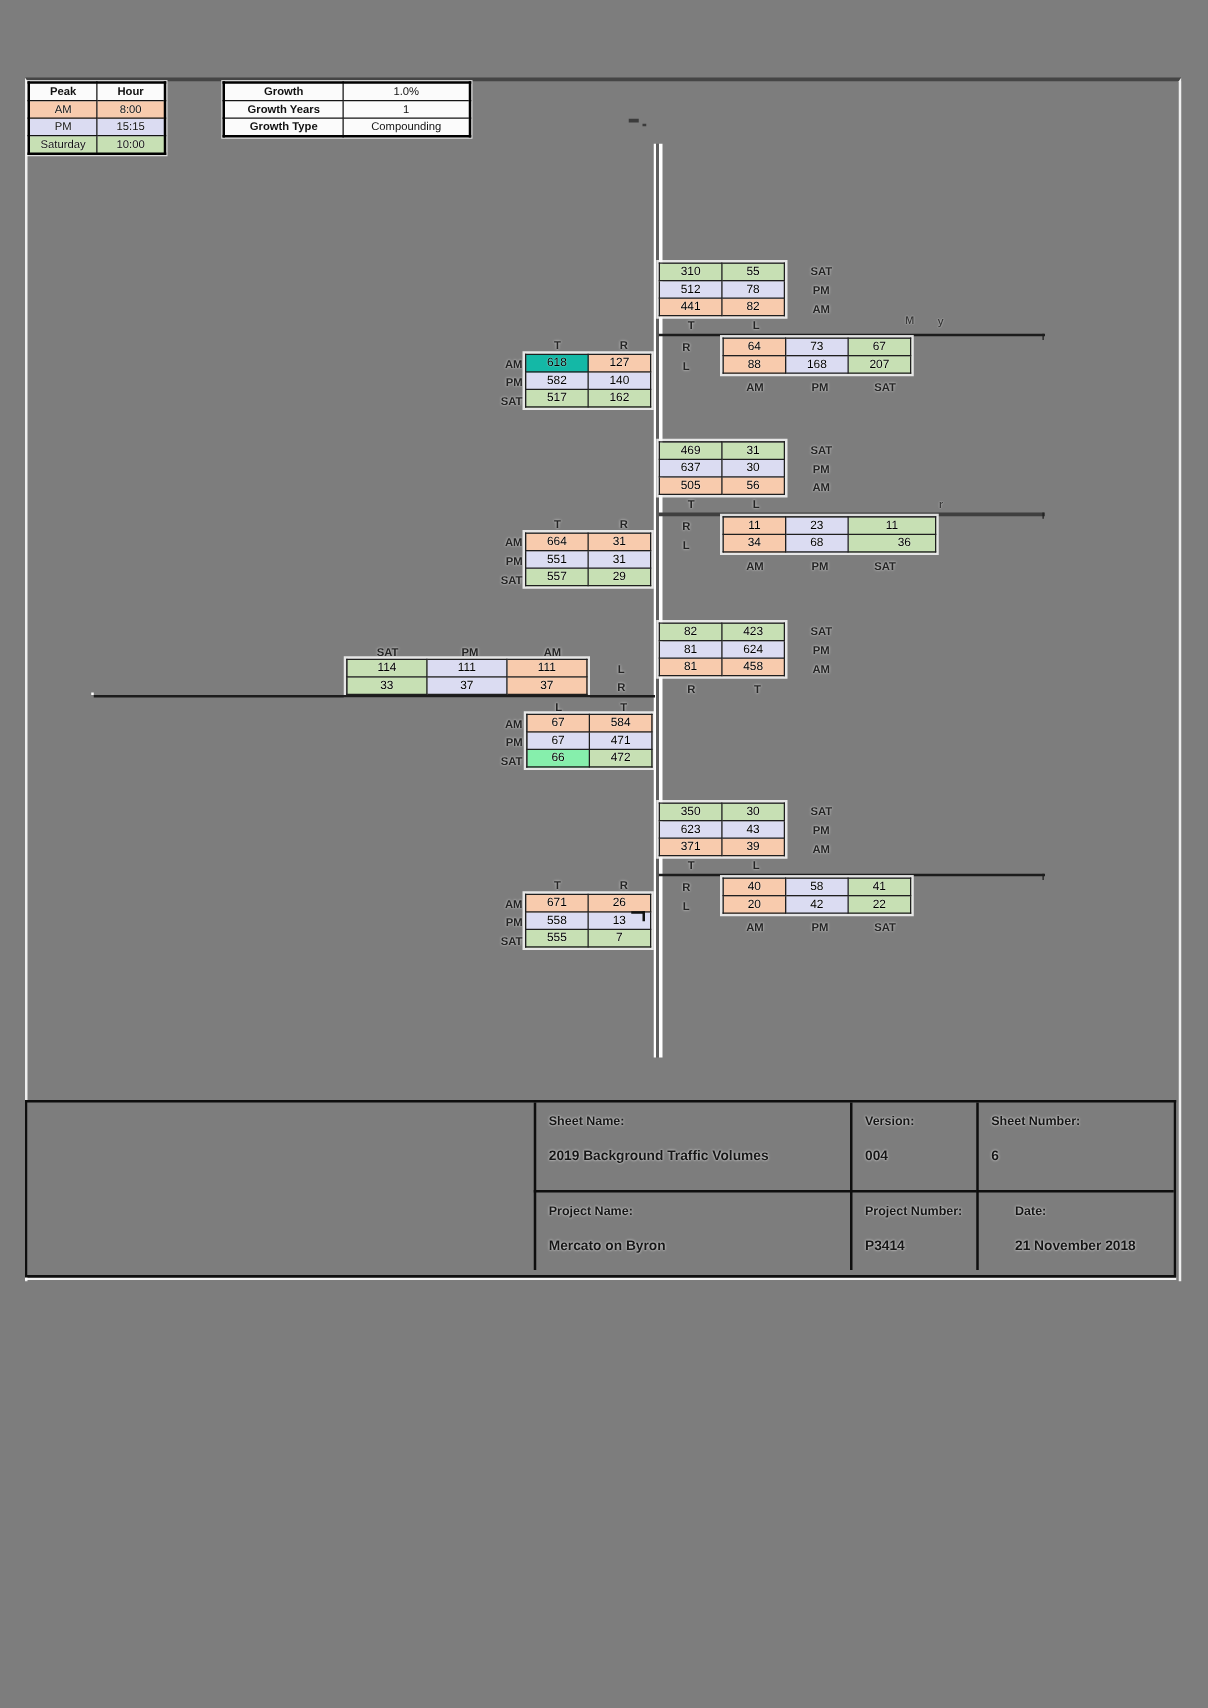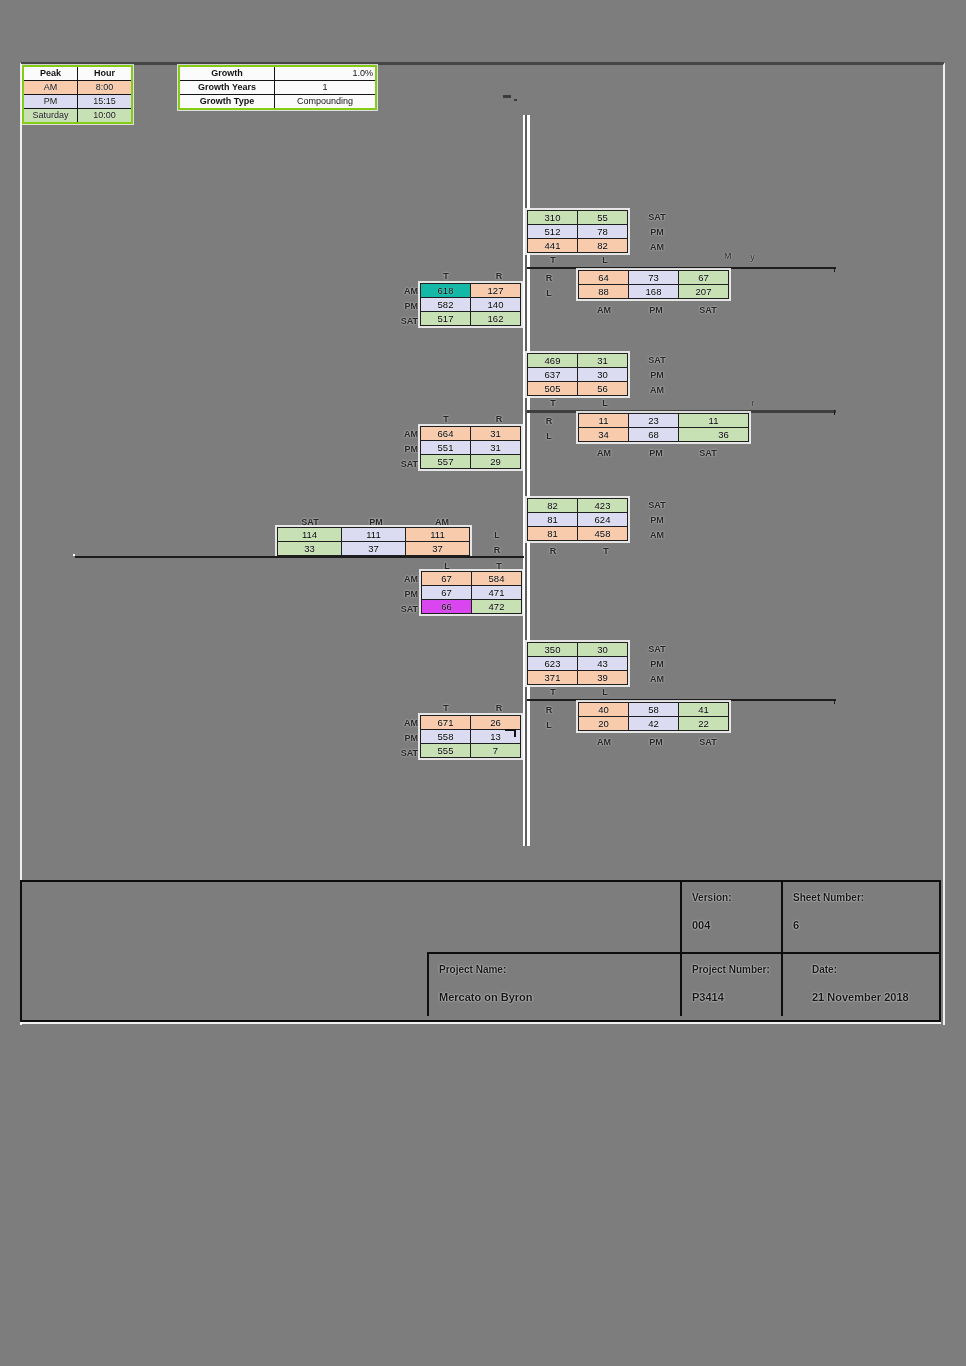--- a/index.html
+++ b/index.html
@@ -2,21 +2,21 @@
 <html><head>
 <meta charset="utf-8">
 <style>
   html,body{margin:0;padding:0;background:#7d7d7d;}
   #canvas{position:relative;width:966px;height:1366px;background:#7d7d7d;overflow:hidden;
           font-family:"Liberation Sans",sans-serif;}
   
   #sheet-frame{position:absolute;left:20px;top:62px;width:921px;height:960px;
     border-top:3px solid #454545;border-left:2px solid #efefef;border-right:2px solid #efefef;}
   
-  .info{position:absolute;border-collapse:collapse;background:#fbfbfb;border:2px solid #84cc16;
+  .info{position:absolute;border-collapse:collapse;background:#fbfbfb;border:2px solid #000000;
         box-shadow:0 0 0 1px rgba(255,255,255,.75);}
   .info td,.info th{border:1px solid #141414;font-size:9px;line-height:13px;height:13px;
         text-align:center;padding:0 2px;color:#111;text-shadow:0 0 1px #fff;}
   .info th{font-weight:bold;background:#fbfbfb;}
   .p-am{background:#f8cbad;}.p-pm{background:#dbdcf2;}.p-sat{background:#c7e0b4;}
   
   .vt{position:absolute;border-collapse:collapse;border:1px solid #141414;
       box-shadow:0 0 0 2px rgba(248,248,248,.85);}
   .vt td{border:1px solid #1f1f1f;height:13px;font-size:9.5px;text-align:center;padding:0;
       color:#000;text-shadow:0 0 1px #fff;}
@@ -65,21 +65,21 @@
       <td class="p-sat">Saturday</td>
       <td class="p-sat">10:00</td>
     </tr>
   </tbody>
     </table>
 
   <table class="info" style="left:178px;top:65px;">
     <tbody>
         <tr>
       <th style="width:90px;">Growth</th>
-      <td style="width:96px;text-align:right;">1.0%</td>
+      <td style="width:96px;">1.0%</td>
     </tr>
     <tr>
       <th>Growth Years</th>
       <td>1</td>
     </tr>
     <tr>
       <th>Growth Type</th>
       <td>Compounding</td>
     </tr>
   </tbody>
@@ -261,21 +261,21 @@
         <tbody>
           <tr>
             <td style="background: rgb(248, 203, 173); width: 49px;">67</td>
             <td style="background: rgb(248, 203, 173); width: 49px;">584</td>
           </tr>
           <tr>
             <td style="background: rgb(219, 220, 242); width: 49px;">67</td>
             <td style="background: rgb(219, 220, 242); width: 49px;">471</td>
           </tr>
           <tr>
-            <td style="background: #d946ef; width: 49px;">66</td>
+            <td style="background: #86efac; width: 49px;">66</td>
             <td style="background: rgb(199, 224, 180); width: 49px;">472</td>
           </tr>
         </tbody>
       </table>
       <div class="lbl" style="left: 384px; top: 572px; width: 34px; text-align: right;">AM</div>
       <div class="lbl" style="left: 384px; top: 587px; width: 34px; text-align: right;">PM</div>
       <div class="lbl" style="left: 384px; top: 602px; width: 34px; text-align: right;">SAT</div>
       <table class="vt" style="left: 527px; top: 642px;">
         <tbody>
           <tr>
@@ -342,20 +342,24 @@
       <div class="street-lbl" style="left: 724px; top: 251px;">M</div>
       <div class="street-lbl" style="left: 750px; top: 252px;">y</div>
       <div class="street-lbl" style="left: 751px; top: 398px;">r</div>
     </div>
   <div id="top-mark"></div>
   <div id="top-mark-dot"></div>
   <div id="cursor"></div>
 
   <div id="title-block">
 
+    <div class="tb-cell" style="left:405px;top:0;width:253px;height:70px;">
+      <div class="tb-label">Sheet Name:</div>
+      <div class="tb-value">2019 Background Traffic Volumes</div>
+    </div>
     <div class="tb-cell" style="left:658px;top:0;width:101px;height:70px;">
       <div class="tb-label">Version:</div>
       <div class="tb-value">004</div>
     </div>
     <div class="tb-cell" style="left:759px;top:0;width:158px;height:70px;">
       <div class="tb-label">Sheet Number:</div>
       <div class="tb-value">6</div>
     </div>
     <div class="tb-cell tb-row2" style="left:405px;top:70px;width:253px;height:64px;">
       <div class="tb-label">Project Name:</div>

